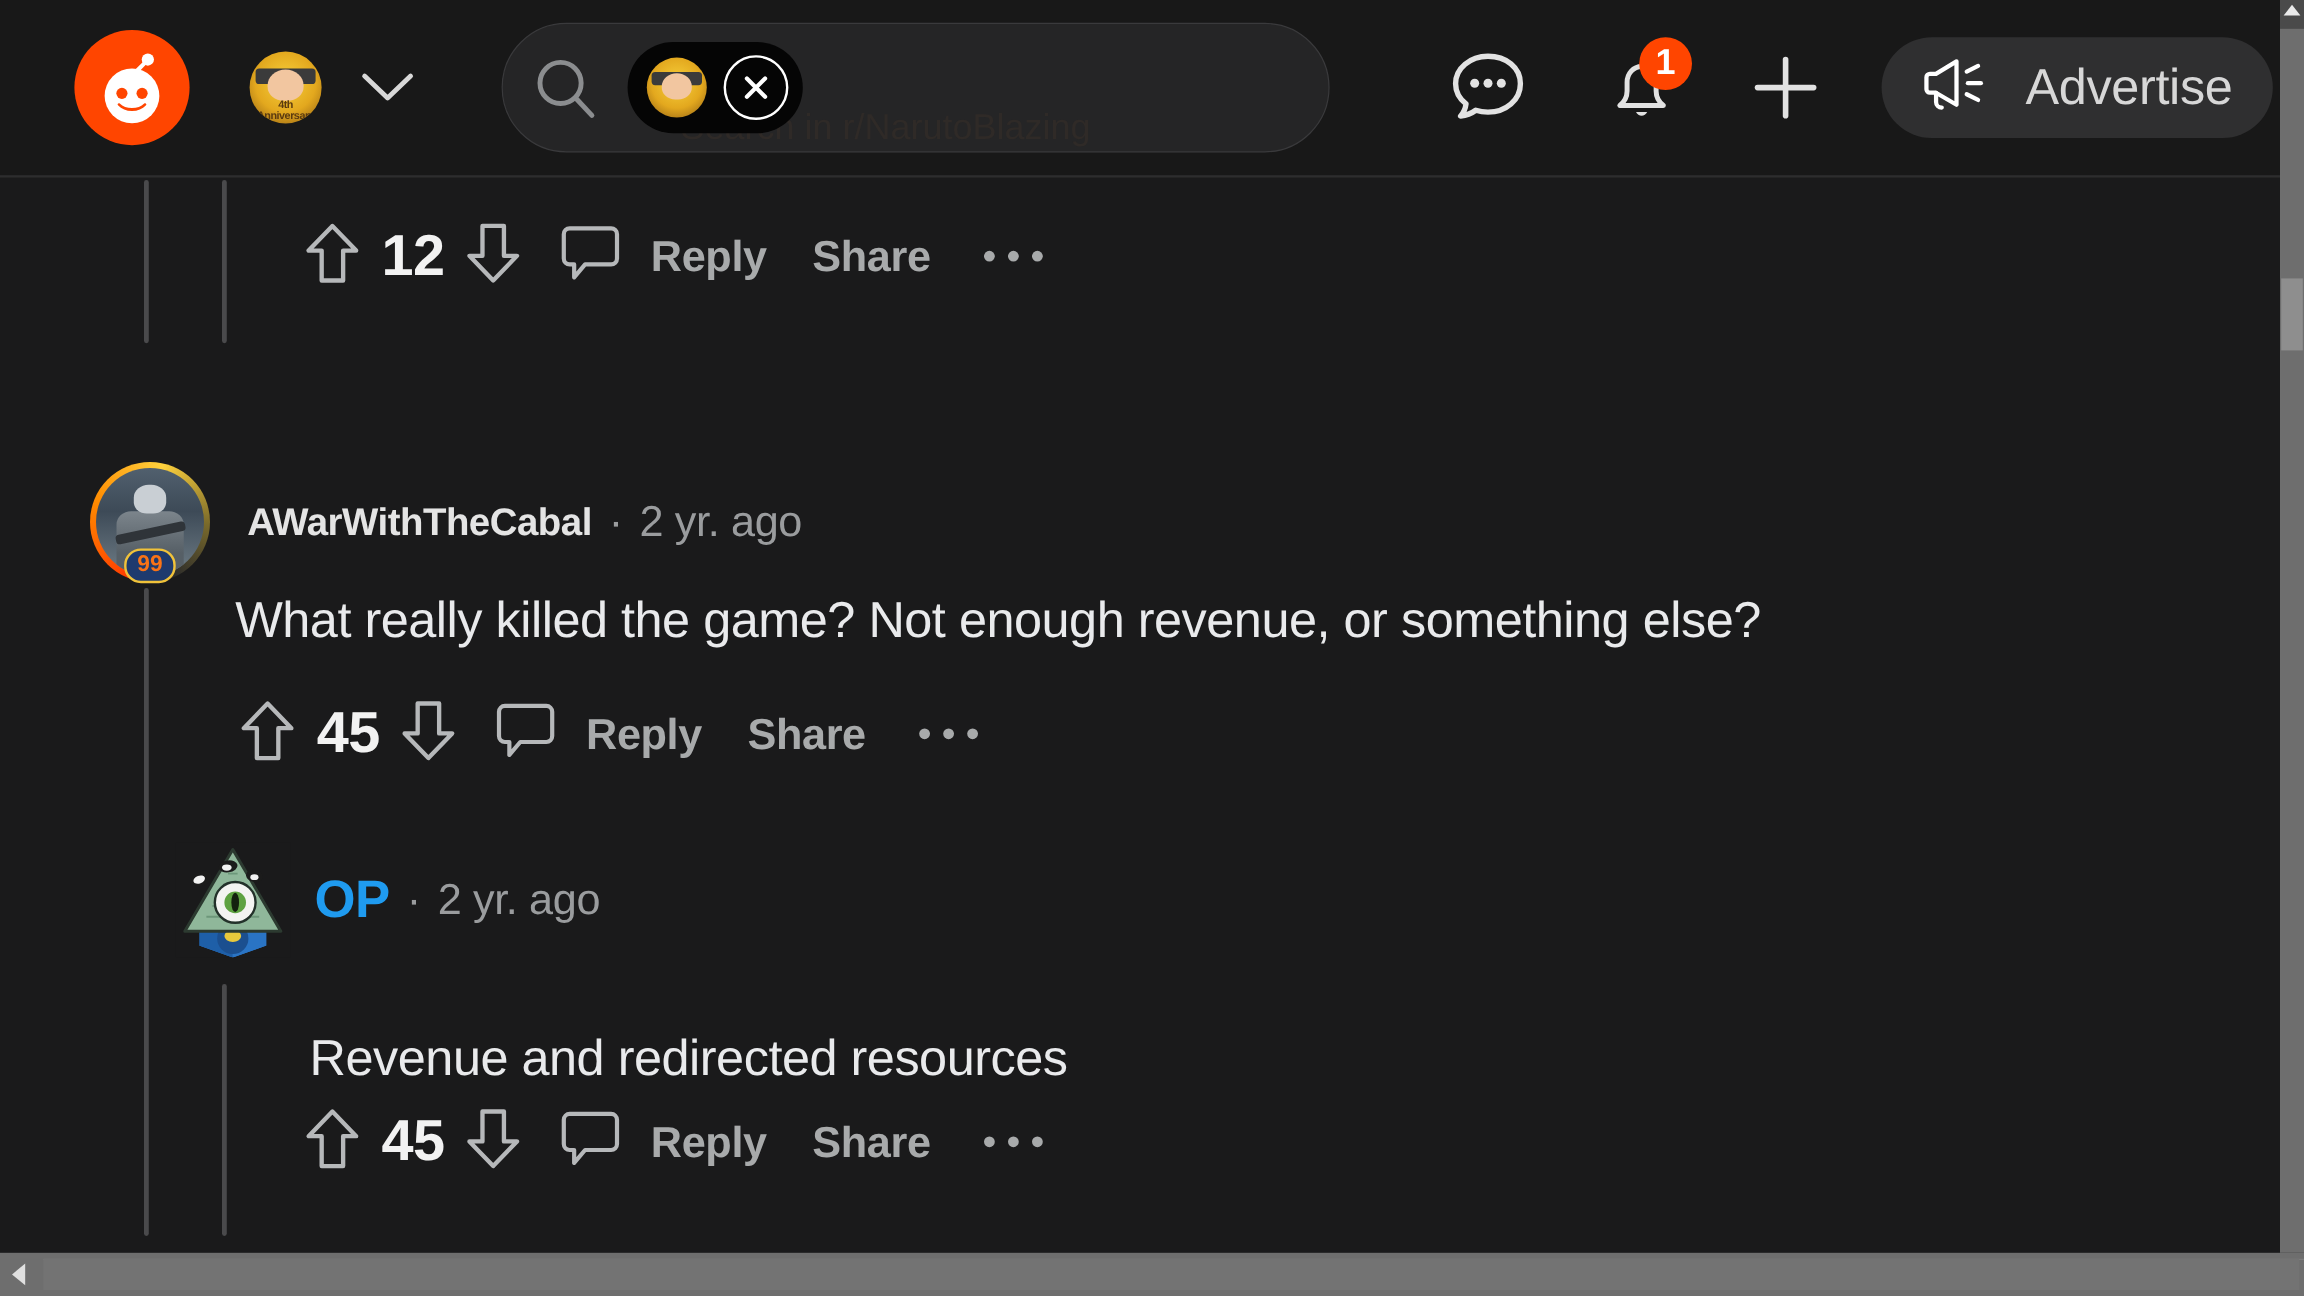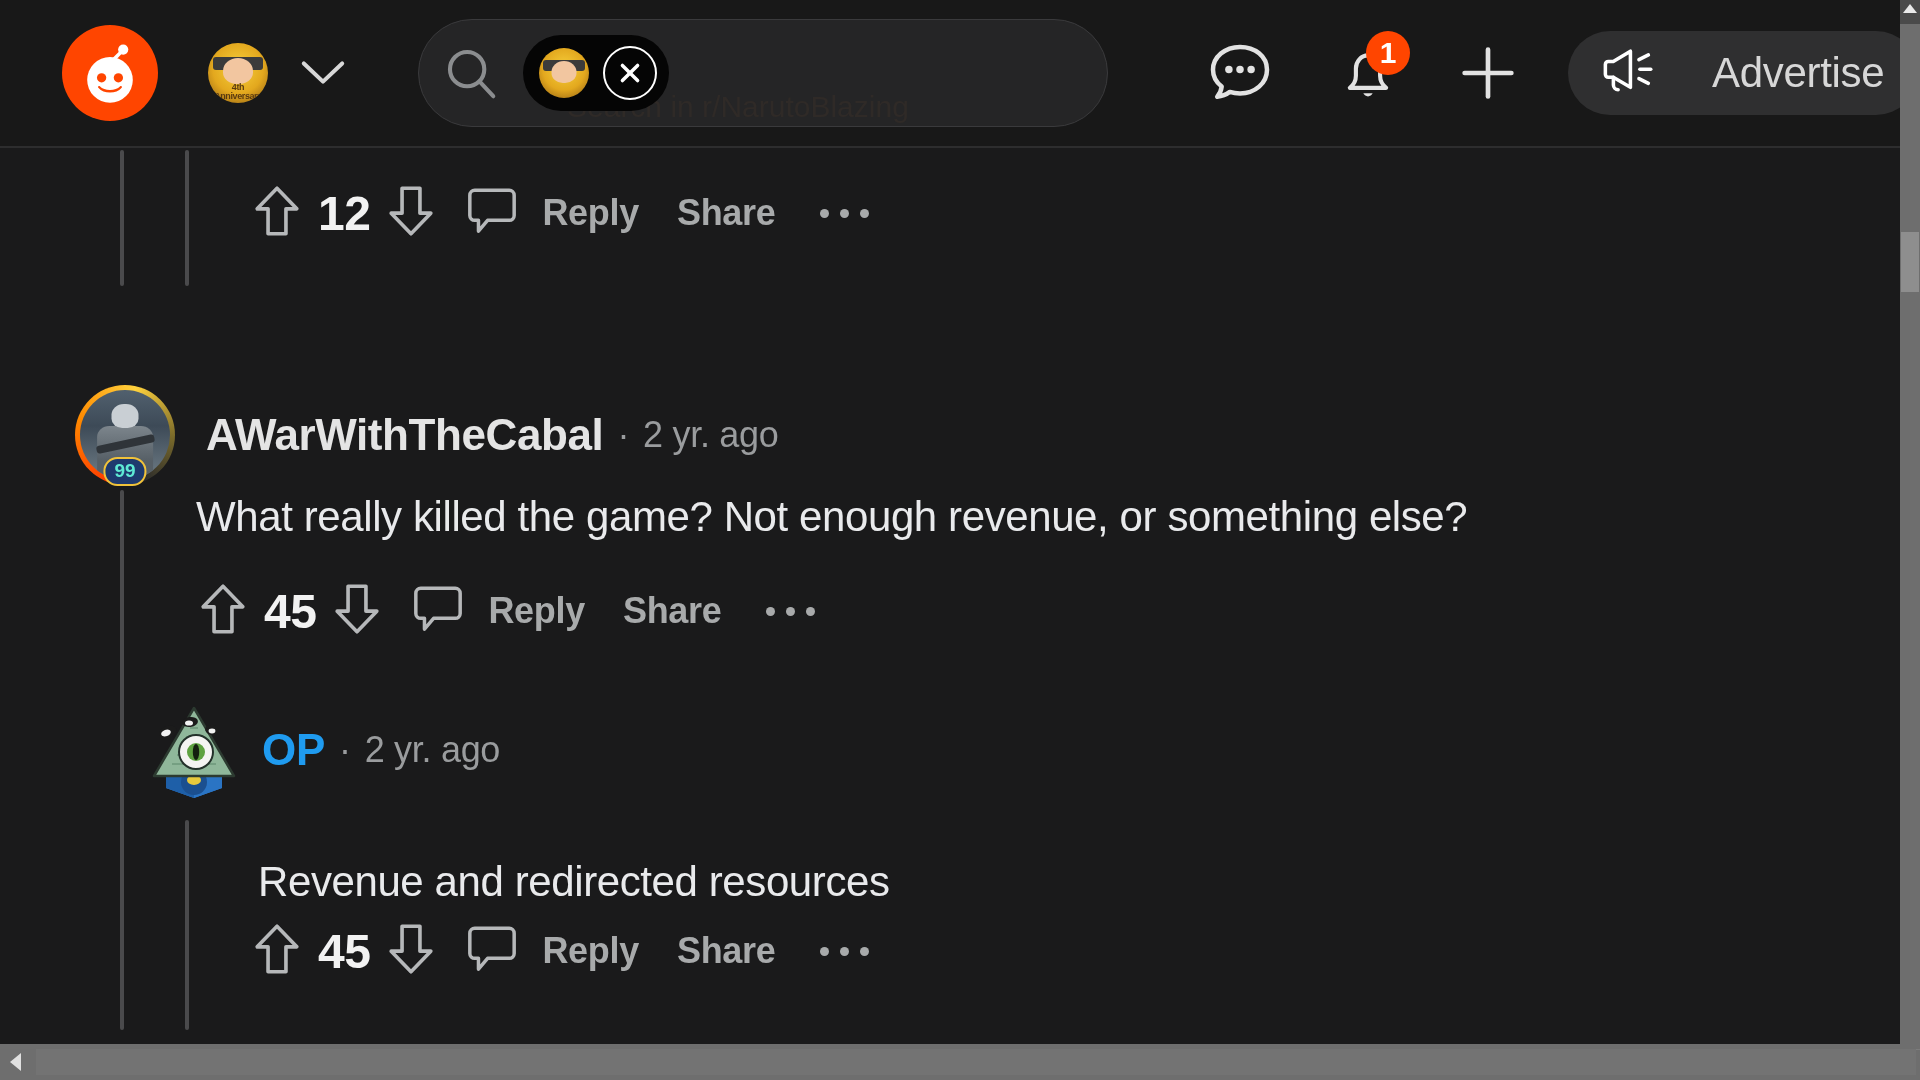--- a/index.html
+++ b/index.html
@@ -99,21 +99,21 @@
     position:absolute; top: 4px; right: 4px;
     min-width: 44px; height: 44px; padding: 0 6px;
     background:#ff4500; border-radius: 22px;
     color:#fff; font-size: 30px; font-weight: 700;
     display:flex; align-items:center; justify-content:center;
   }
   .advertise-btn {
     margin-left: 34px; flex: 0 0 auto;
     height: 84px; background:#2f2f30; border-radius: 42px;
     display:flex; align-items:center; padding: 0 34px 0 30px;
-    white-space: nowrap; overflow:hidden;gap:24px;
+    white-space: nowrap; overflow:hidden;
   }
   .advertise-btn .label {
     color:#d7d7d7; font-size: 42px; margin-left: 28px; letter-spacing:-0.3px;
   }
 
   
   .tline { position: absolute; width: 4px; background: #4a4a4c; border-radius: 2px; z-index: 1; }
 
   
   .actions { display: flex; align-items: center; position: absolute; }
@@ -150,27 +150,27 @@
     position:absolute; left:50%; top:40%; transform:translateX(-50%);
     width:62%; height:56%; border-radius:22% 22% 8% 8%;
     background: linear-gradient(180deg,#7c858c 0%, #565f66 70%);
   }
   .av-img .soldier-gun {
     position:absolute; left:18%; top:56%; width:66%; height:9%;
     background:#2f3439; border-radius:3px; transform: rotate(-12deg);
   }
   .lvl-badge {
     position: absolute; left: 50%; bottom: -6px; transform: translateX(-50%);
-    background: #1e3a6e; border: 2.5px solid #f0c23a; color: #5eead4;
+    background: #1e3a6e; border: 2.5px solid #f0c23a; color: #f97316;
     border-radius: 14px; font-size: 19px; font-weight: 700;
     padding: 1px 9px 2px; line-height: 1.15; z-index: 2;
   }
   .pyr-av { position: relative; flex: 0 0 auto; }
   .uname {
-    color: #e4e4e4; font-size: 44px; font-weight: 700;
+    color: #e4e4e4; font-size: 32px; font-weight: 700;
     letter-spacing: -0.4px; white-space: nowrap;
   }
   .op-tag {
     color: #1f9bf0; font-size: 44px; font-weight: 700;
     margin-left: 20px; letter-spacing: -0.3px;
   }
   .meta {
     color: #9a9c9e; font-size: 36px; margin-left: 14px;
     letter-spacing: -0.3px; white-space: nowrap; font-weight: 400;
   }

